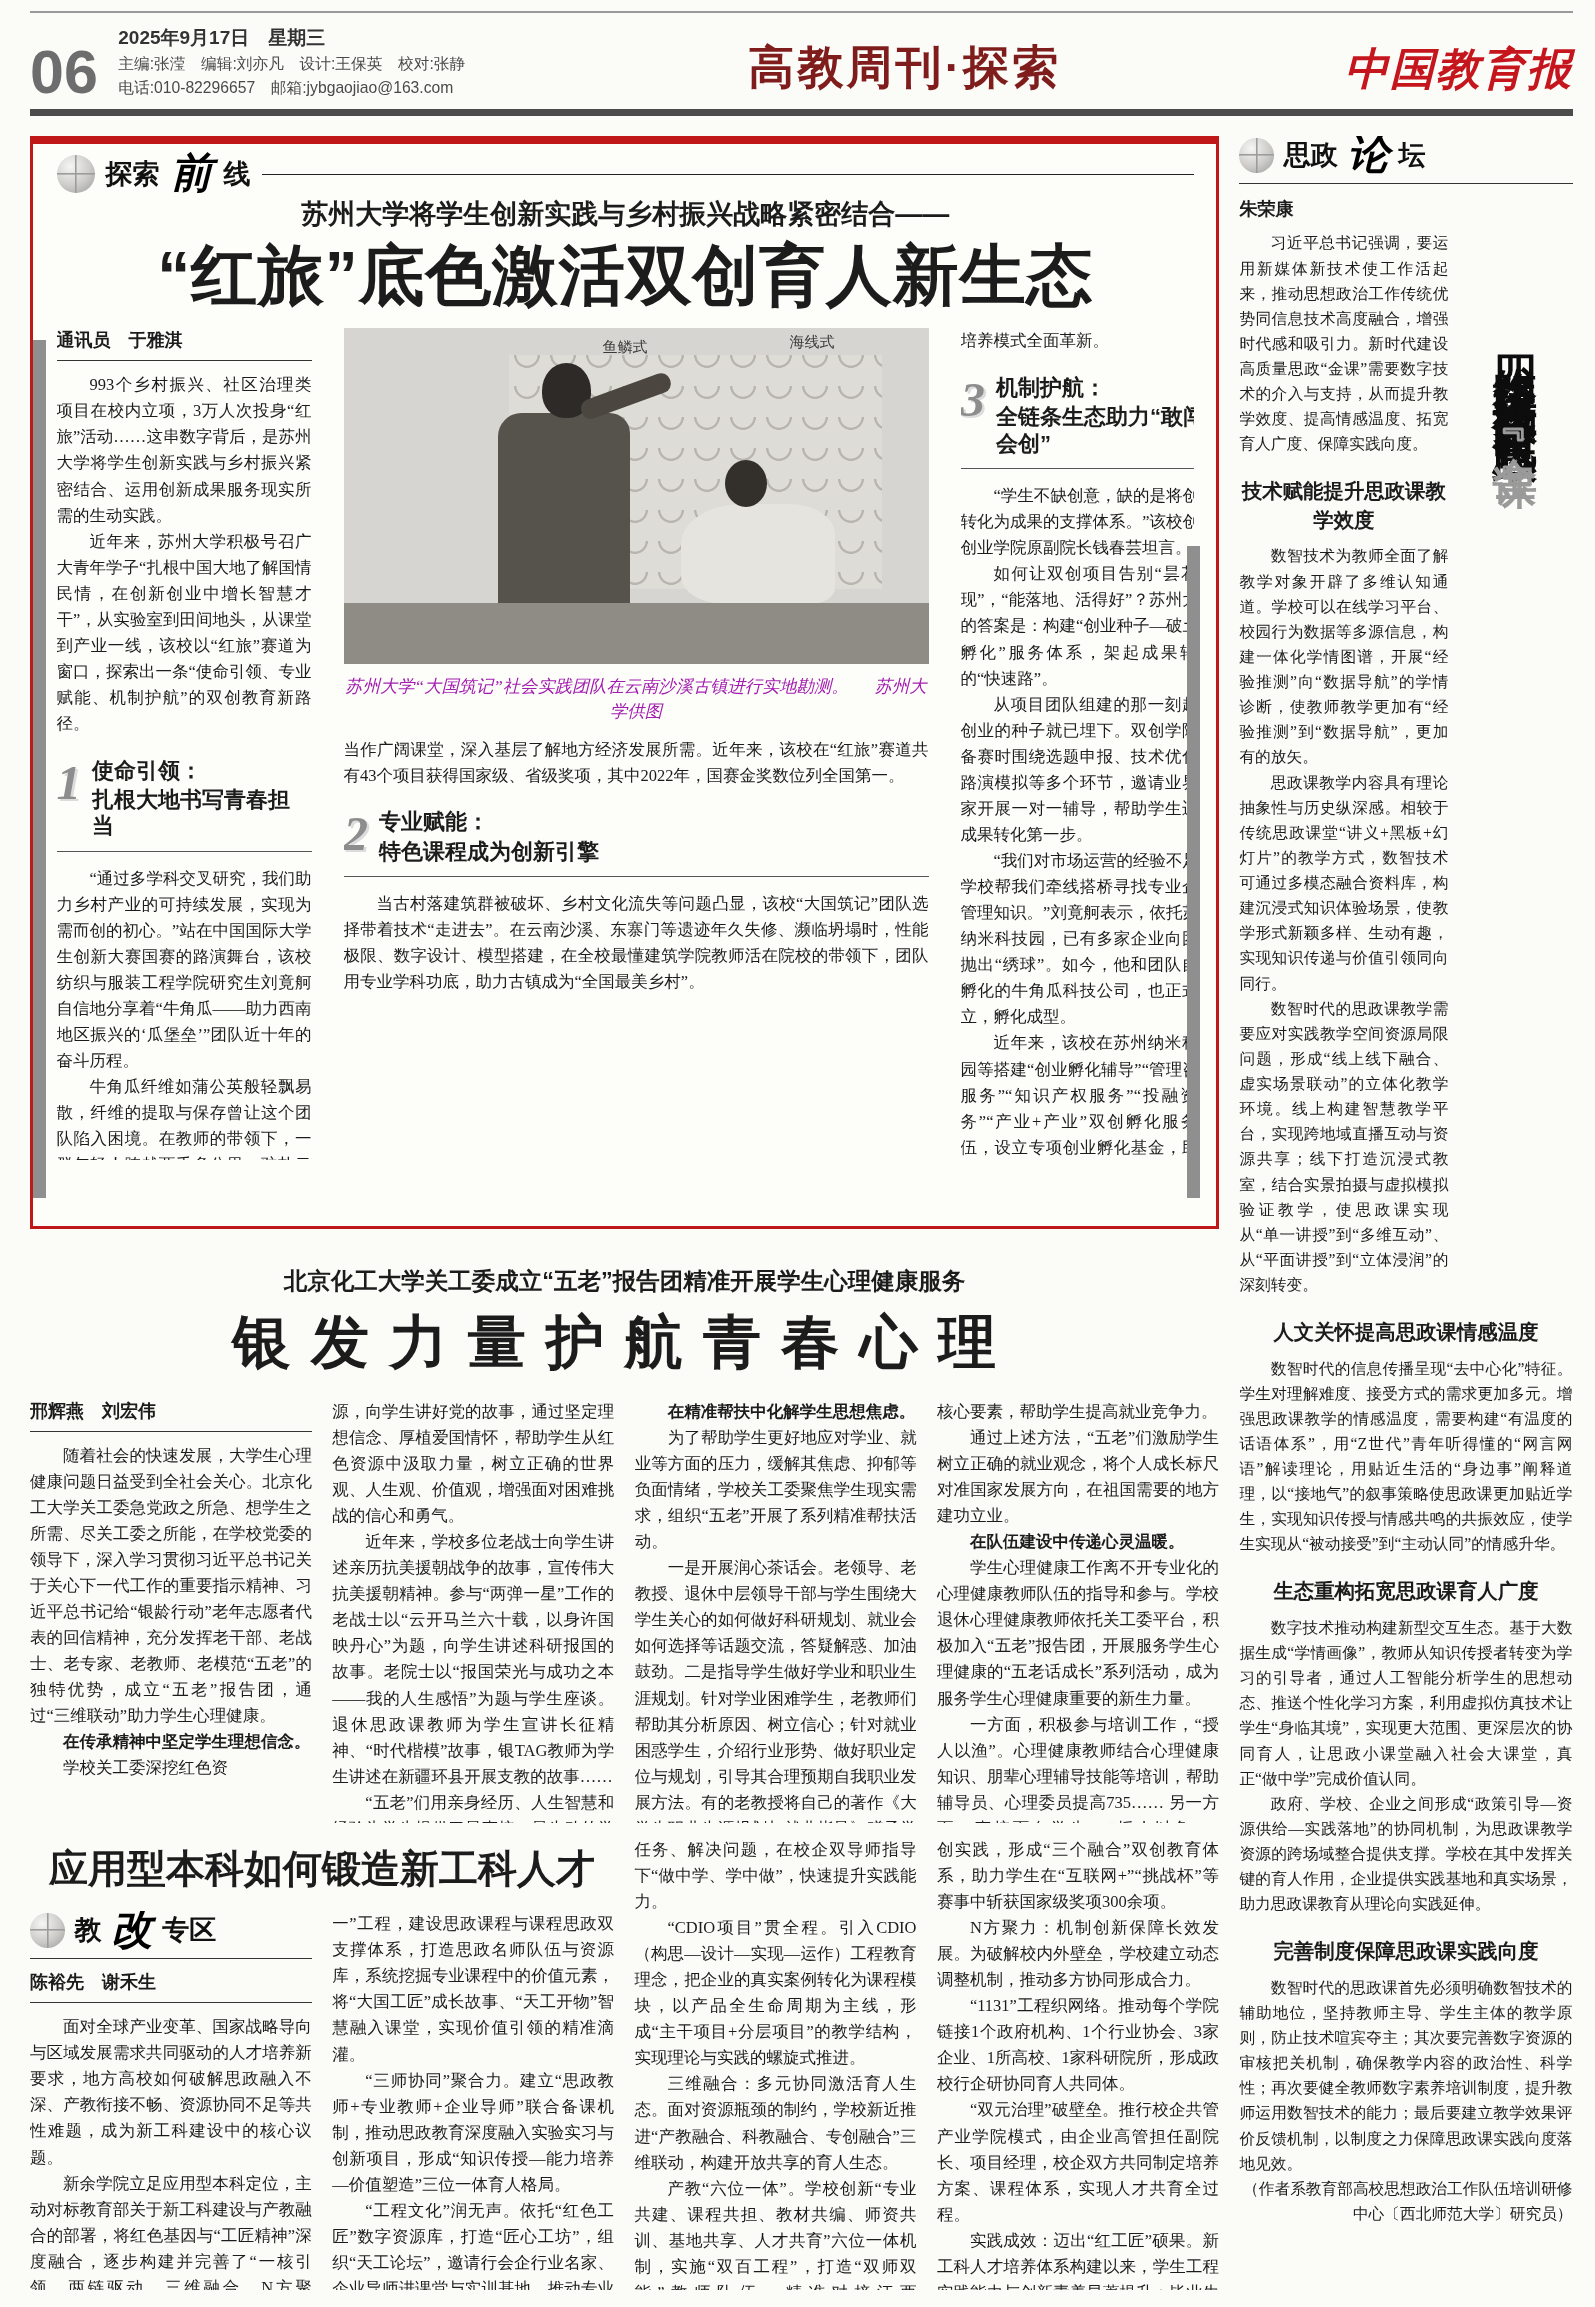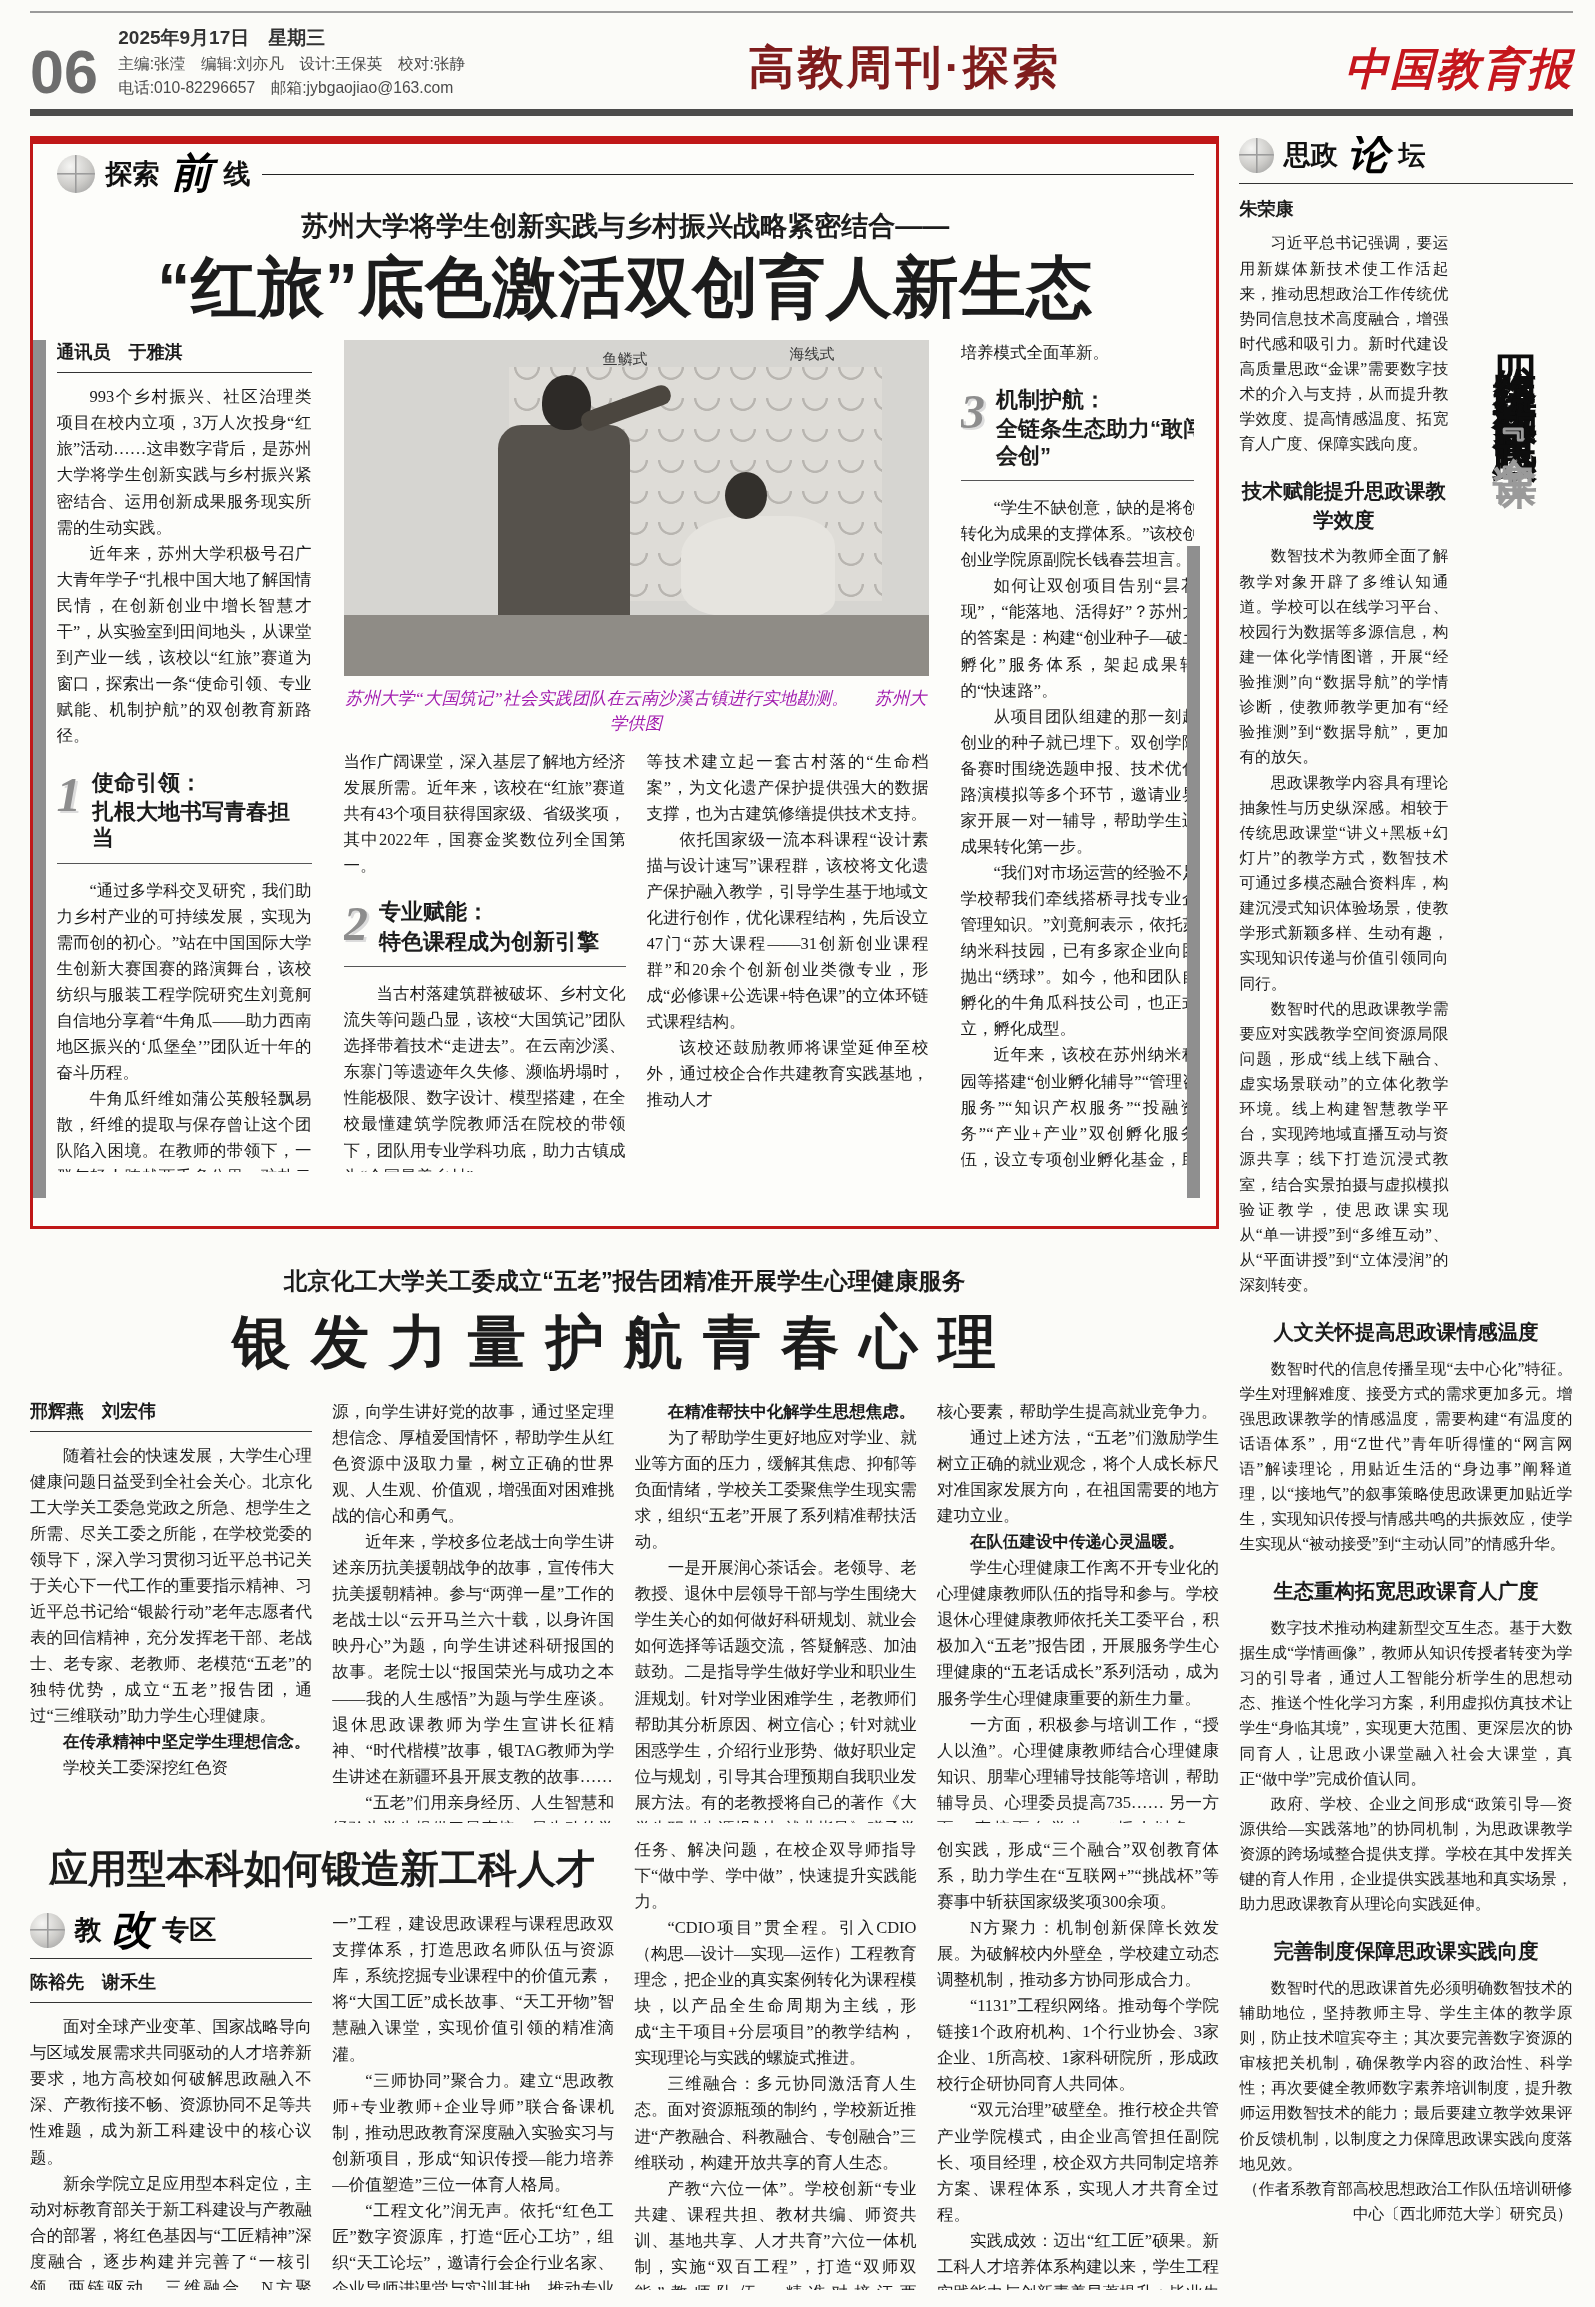--- a/index.html
+++ b/index.html
@@ -25,21 +25,21 @@
   .bar-l{ left:0; top:196px; bottom:28px; }
   .bar-r{ right:16.5px; top:402px; bottom:28px; }
   .badge-row{ display:flex; align-items:center; gap:11px; }
   .globe{ width:38px; height:38px; border-radius:50%; flex:0 0 auto;
           background: linear-gradient(#9c9c9c,#9c9c9c) center/100% 1.6px no-repeat,
                       linear-gradient(90deg,#9c9c9c,#9c9c9c) center/1.6px 100% no-repeat,
                       radial-gradient(circle at 35% 30%, #f6f6f4, #cccbc8 55%, #999); }
   .badge-pre,.badge-post{ font-family:"Liberation Sans",sans-serif; font-weight:700; font-size:27px; color:#111; }
   .badge-script{ font-family:"Liberation Serif",serif; font-style:italic; font-weight:900; font-size:42px; line-height:0.9; color:#000; }
   .badge-rule{ flex:1; border-top:1.6px solid #222; align-self:center; }
-  .kicker{ text-align:center; font-family:"Liberation Sans",sans-serif; font-weight:800; font-size:27px; margin-top:15px; }
+  .kicker{ text-align:center; font-family:"Liberation Sans",sans-serif; font-weight:800; font-size:27px; margin-top:3px; }
   .headline{ text-align:center; font-family:"Liberation Sans",sans-serif; font-weight:900; font-size:66px; letter-spacing:0.8px; margin:6.3px 0 17.3px; line-height:1.1; }
   .f-cols{ display:flex; gap:32px; height:832px; overflow:hidden; }
   .fc1,.fc4{ width:255px; flex:0 0 auto; overflow:hidden; }
   .fmid{ width:585px; flex:0 0 auto; display:flex; flex-direction:column; }
   .fmid-cols{ display:flex; gap:21px; flex:1; overflow:hidden; }
   .fmid-cols>div{ flex:1; overflow:hidden; }
   .byline{ font-weight:700; font-size:18px; border-bottom:1.6px solid #333; padding-bottom:7.8px; margin-bottom:11px; }
   .para{ font-size:16.5px; line-height:1.58; text-align:justify; text-indent:2em; }
   .cont{ text-indent:0; }
   .subhead{ font-weight:700; }
@@ -166,25 +166,20 @@
               <div>
                   <p class="para cont">当作广阔课堂，深入基层了解地方经济发展所需。近年来，该校在“红旅”赛道共有43个项目获得国家级、省级奖项，其中2022年，国赛金奖数位列全国第一。</p>
                   <div class="sec-head">
                     <span class="sec-num">2</span>
                     <span class="sec-lines">
                       <span>专业赋能：</span>
                       <span>特色课程成为创新引擎</span>
                     </span>
                   </div>
                   <p class="para">当古村落建筑群被破坏、乡村文化流失等问题凸显，该校“大国筑记”团队选择带着技术“走进去”。在云南沙溪、东寨门等遗迹年久失修、濒临坍塌时，性能极限、数字设计、模型搭建，在全校最懂建筑学院教师活在院校的带领下，团队用专业学科功底，助力古镇成为“全国最美乡村”。</p>
-                </div>
-              <div>
-                  <p class="para cont">等技术建立起一套古村落的“生命档案”，为文化遗产保护提供强大的数据支撑，也为古建筑修缮提供技术支持。</p>
-                  <p class="para">依托国家级一流本科课程“设计素描与设计速写”课程群，该校将文化遗产保护融入教学，引导学生基于地域文化进行创作，优化课程结构，先后设立47门“苏大课程——31创新创业课程群”和20余个创新创业类微专业，形成“必修课+公选课+特色课”的立体环链式课程结构。</p>
-                  <p class="para">该校还鼓励教师将课堂延伸至校外，通过校企合作共建教育实践基地，推动人才</p>
                 </div>
             </div>
           </div>
           <div class="fc4">
               <p class="para cont">培养模式全面革新。</p>
               <div class="sec-head">
                 <span class="sec-num">3</span>
                 <span class="sec-lines">
                   <span>机制护航：</span>
                   <span>全链条生态助力“敢闯会创”</span>

